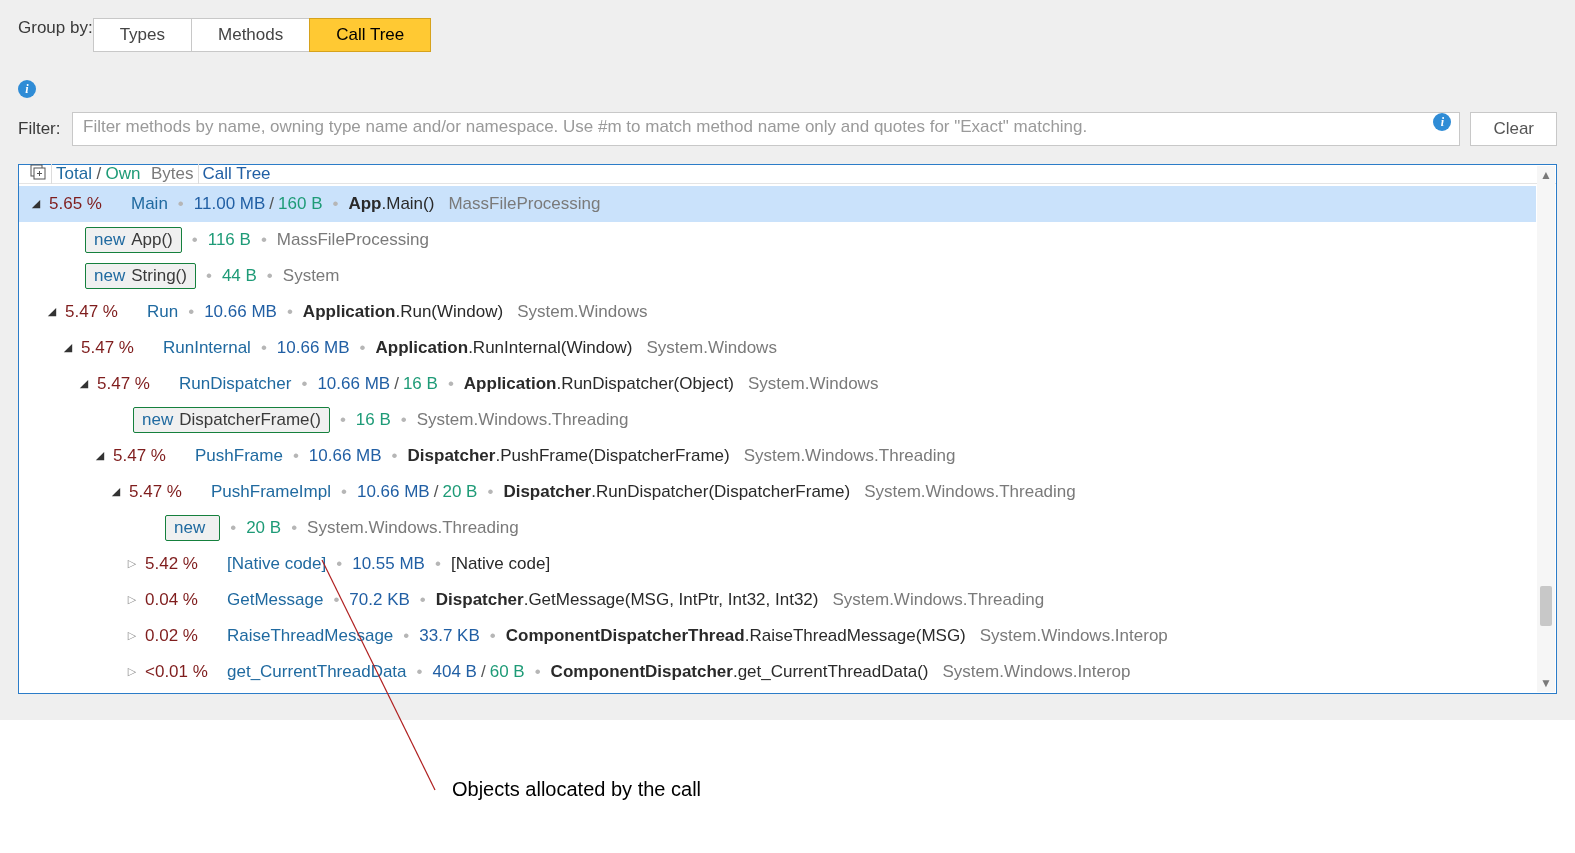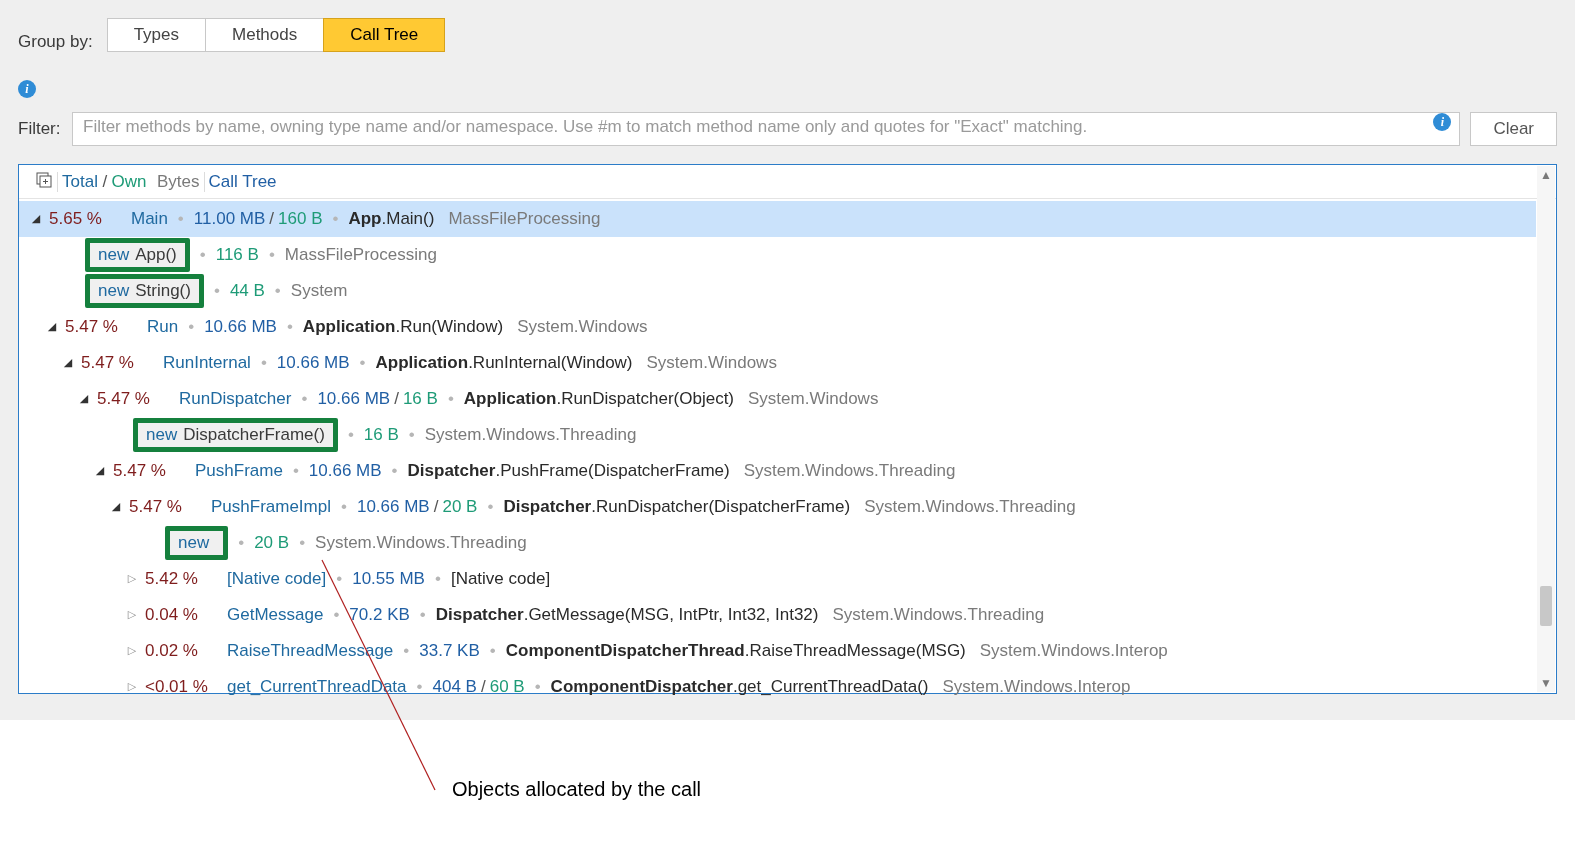--- a/index.html
+++ b/index.html
@@ -27,21 +27,21 @@
     height:853px;
     position:relative;
   }
   .panel {
     position:relative;
     background:var(--page-grey);
     padding:18px;
     height:720px;
   }
   
-  .groupby-row { display:flex; align-items:flex-end; gap:14px; }
+  .groupby-row { display:flex; align-items:flex-start; }
   .groupby-label { color:var(--dark); font-size:17px; }
   .tab-strip { display:flex; }
   .tab-btn {
     padding:6px 26px;
     background:#fff;
     border:1px solid var(--border);
     margin-left:-1px;
     font-size:17px;
     color:#444;
     cursor:pointer;
@@ -100,22 +100,22 @@
     display:flex; align-items:center; justify-content:center;
     color:#7a7a7a; font-size:12px;
   }
   .tree-scroll-track .arrow-up{top:0;}
   .tree-scroll-track .arrow-down{bottom:0;}
   .tree-scroll-thumb{
     position:absolute; left:3px; right:3px; top:420px; height:40px;
     background:#c8c8c8; border-radius:2px;
   }
   .tree-header-row{
-     display:flex; align-items:center; height:34px; gap:4px;
-     padding:0 16px; border-bottom:1px solid #e4e4e4;
+     display:flex; align-items:center; height:19px; gap:4px;
+     padding:0 10px; border-bottom:1px solid #e4e4e4;
   }
   .collapse-icon svg{ width:18px; height:18px; }
   .head-seg { font-size:17px; }
   .head-total { color:var(--link-blue); }
   .head-slash { color:#555; }
   .head-own  { color:var(--teal2); }
   .head-bytes{ color:#7a7a7a; }
   .vsep{ width:1px; height:20px; background:var(--light-border);}
   .head-ct{ color:var(--blue); }
   
@@ -137,21 +137,21 @@
   .pct { color:#7f1d1d; font-weight:400; min-width:68px; }
   .method-short { color:var(--link-blue); }
   .mem-total { color:var(--blue); }
   .mem-own  { color:var(--teal2); }
   .mem-slash{ color:#555; padding:0 4px;}
   .class-name   { color:#2a2a2a; font-weight:700; }
   .method-name  { color:#2a2a2a; }
   .namespace    { color:var(--grey-text); padding-left:14px;}
   .new-chip {
     display:inline-flex; align-items:center;
-    background:#f0f0f0; border:5px solid #15803d;
+    background:#f0f0f0; border:1px solid #15803d;
     padding:2px 8px; border-radius:2px;
     color:#3a3a3a;
   }
   .new-chip .kw { color:var(--link-blue); padding-right:6px;}
   
   .annotation-line {
     position:absolute; pointer-events:none; z-index:10;
   }
   .annotation-text {
     position:absolute; font-size:20px; color:#000; z-index:11;

